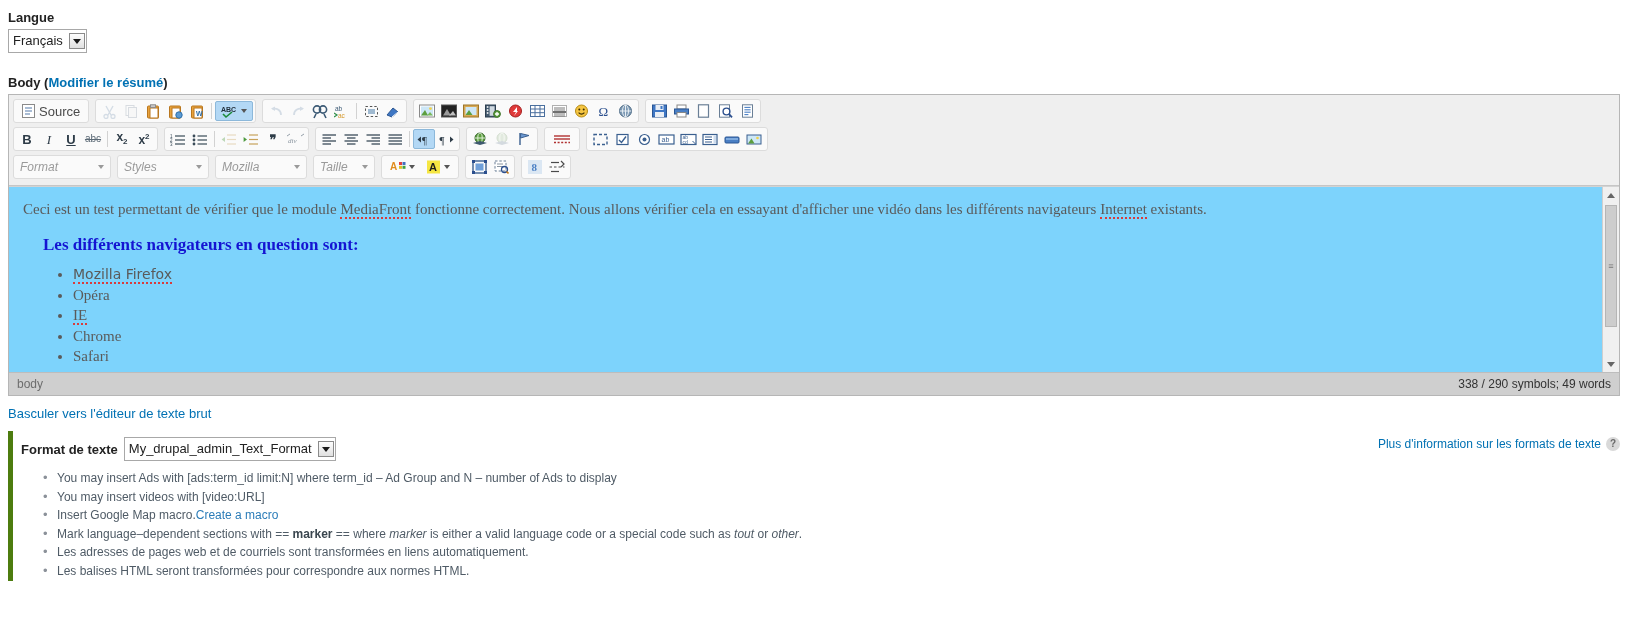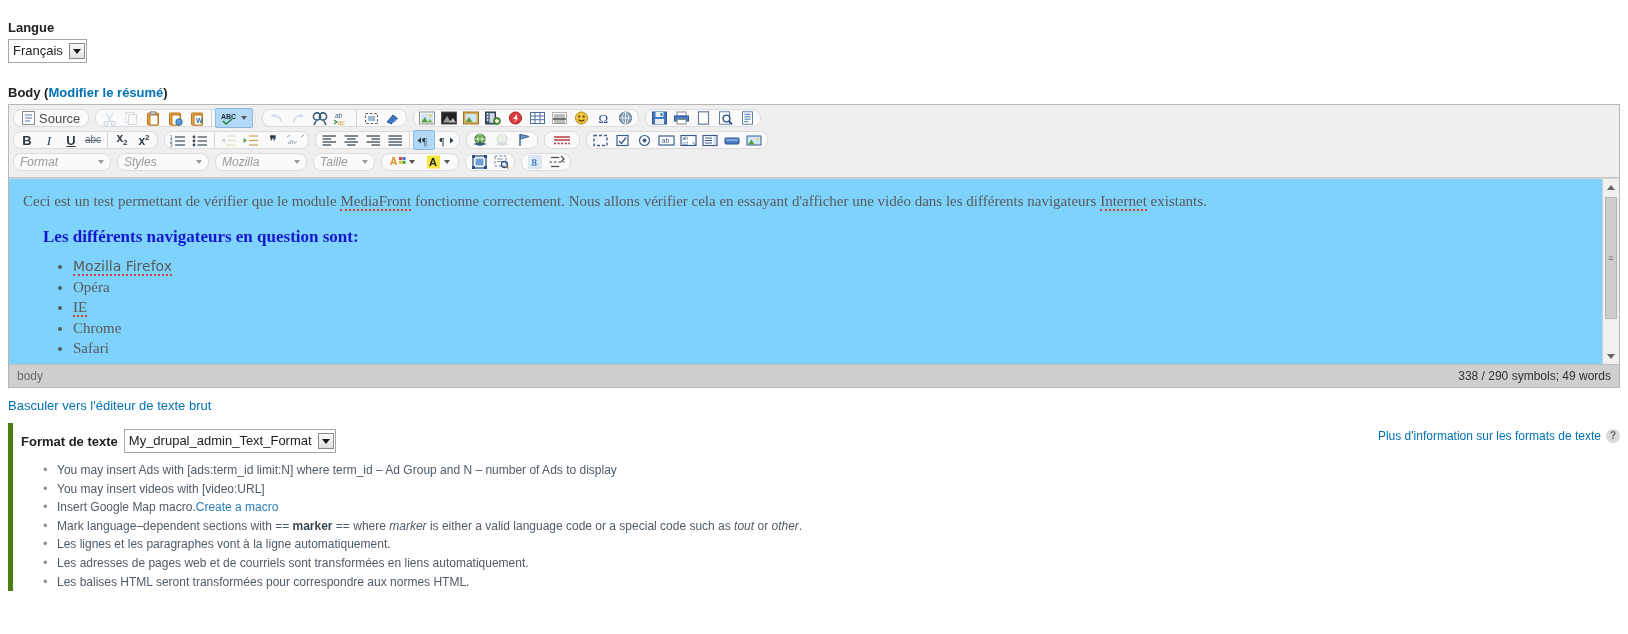--- a/index.html
+++ b/index.html
@@ -13,21 +13,21 @@
     overflow: hidden;
   }
   .page { width: 1628px; height: 634px; position: relative; }
 
   
   .field-label {
     font-weight: bold;
     font-size: 13px;
     color: #222222;
     margin: 0 0 4px 8px;
-    padding-top: 20px;
+    padding-top: 10px;
   }
   .lang-wrap { margin-left: 8px; }
   .fake-select {
     display: inline-flex;
     align-items: center;
     border: 1px solid #a8a8a8;
     background: #ffffff;
     height: 24px;
     padding: 0 0 0 4px;
     font-size: 13px;
@@ -69,24 +69,24 @@
     background: #efefef;
     border-bottom: 1px solid #c6c6c6;
     padding: 4px 2px 2px 2px;
   }
   .cke-toolbar-row { display: flex; flex-wrap: nowrap; align-items: center; padding: 0 2px 4px 2px; }
   .tgroup {
     display: flex;
     align-items: center;
     background: #fafafa;
     border: 1px solid #dcdcdc;
-    border-radius: 8px;
+    border-radius: 3px;
     margin-right: 6px;
     padding: 1px 2px;
-    height: 18px;
+    height: 24px;
     box-sizing: border-box;
   }
   .tbtn {
     width: 22px; height: 20px;
     display: inline-flex;
     align-items: center;
     justify-content: center;
     font-size: 12px;
     color: #474747;
     border: 1px solid transparent;
@@ -840,19 +840,18 @@
     <div class="fmt-help">
       <a href="#">Plus d'information sur les formats de texte</a>
       <span class="help-icon">?</span>
     </div>
 
     <ul class="tips" id="format-tips">
         <li><span>You may insert Ads with [ads:term_id limit:N] where term_id – Ad Group and N – number of Ads to display</span></li>
         <li><span>You may insert videos with [video:URL]</span></li>
         <li><span>Insert Google Map macro.</span><a href="#">Create a macro</a></li>
         <li><span>Mark language–dependent sections with == </span><b>marker</b><span> == where </span><i>marker</i><span> is either a valid language code or a special code such as </span><i>tout</i><span> or </span><i>other</i><span>.</span></li>
-        <li><span>Les lignes et les paragraphes vont à la ligne automatiquement.</span></li>
         <li><span>Les adresses de pages web et de courriels sont transformées en liens automatiquement.</span></li>
         <li><span>Les balises HTML seront transformées pour correspondre aux normes HTML.</span></li>
       </ul>
   </div>
 
 </div>
 
 </body></html>

